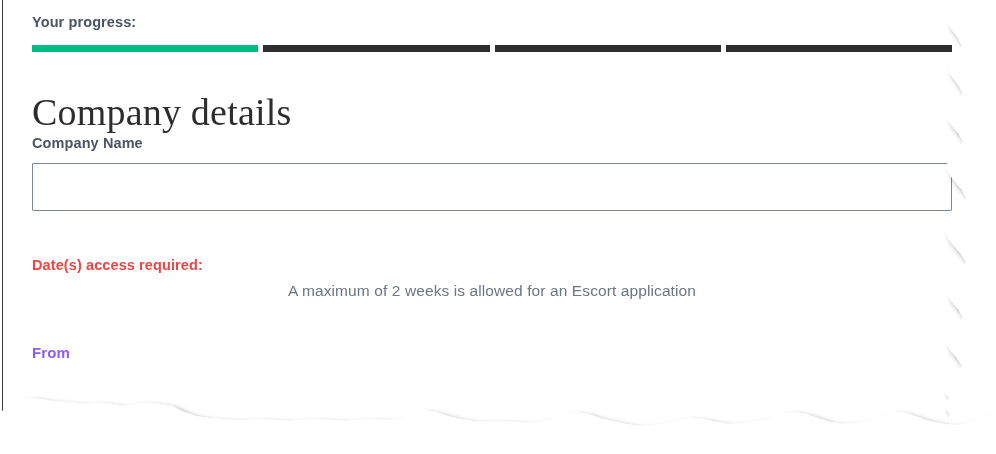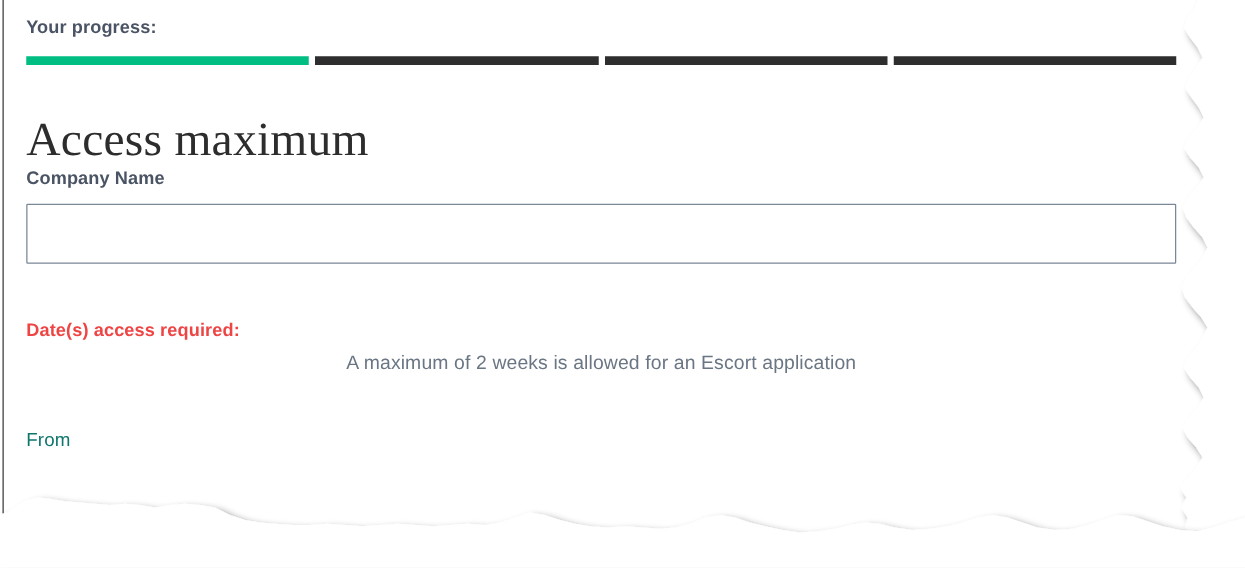--- a/index.html
+++ b/index.html
@@ -37,21 +37,21 @@
     position: absolute;
     left: 0;
     top: 0;
     width: 996px;
     height: 454px;
     pointer-events: none;
   }
 
   .content {
     position: absolute;
-    left: 21px;
+    left: 32px;
     top: 0;
     width: 920px;
   }
 
   
   .progress-label {
     font-size: 14.5px;
     font-weight: bold;
     color: #4a5464;
     letter-spacing: 0.1px;
@@ -121,22 +121,22 @@
   .helper-text {
     font-size: 15.5px;
     color: #6b7684;
     margin: 0;
     padding-top: 9px;
     letter-spacing: 0.1px;
     text-align: center;
   }
   .sub-label {
     font-size: 15px;
-    font-weight: normal;
-    color: #0f766e;
+    font-weight: bold;
+    color: #8b5cf6;
     margin: 0;
     padding-top: 44px;
     letter-spacing: 0.1px;
   }
 </style>
 </head>
 <body>
 
 <div id="screen">
 
@@ -148,21 +148,21 @@
     <p class="progress-label">Your progress:</p>
 
     <div class="progress-track">
       <div class="progress-seg done" style="background: rgb(0, 189, 130);"></div>
       <div class="progress-seg" style="background: rgb(46, 46, 46);"></div>
       <div class="progress-seg" style="background: rgb(46, 46, 46);"></div>
       <div class="progress-seg" style="background: rgb(46, 46, 46);"></div>
     </div>
 
     
-    <h1 class="page-title">Access maximum</h1>
+    <h1 class="page-title">Company details</h1>
 
     
     <label class="field-label">Company Name</label>
 
     <input class="text-input" type="text" placeholder="" style="">
 
     
     <p class="section-label">Date(s) access required:</p>
 
     <p class="helper-text">A maximum of 2 weeks is allowed for an Escort application</p>

